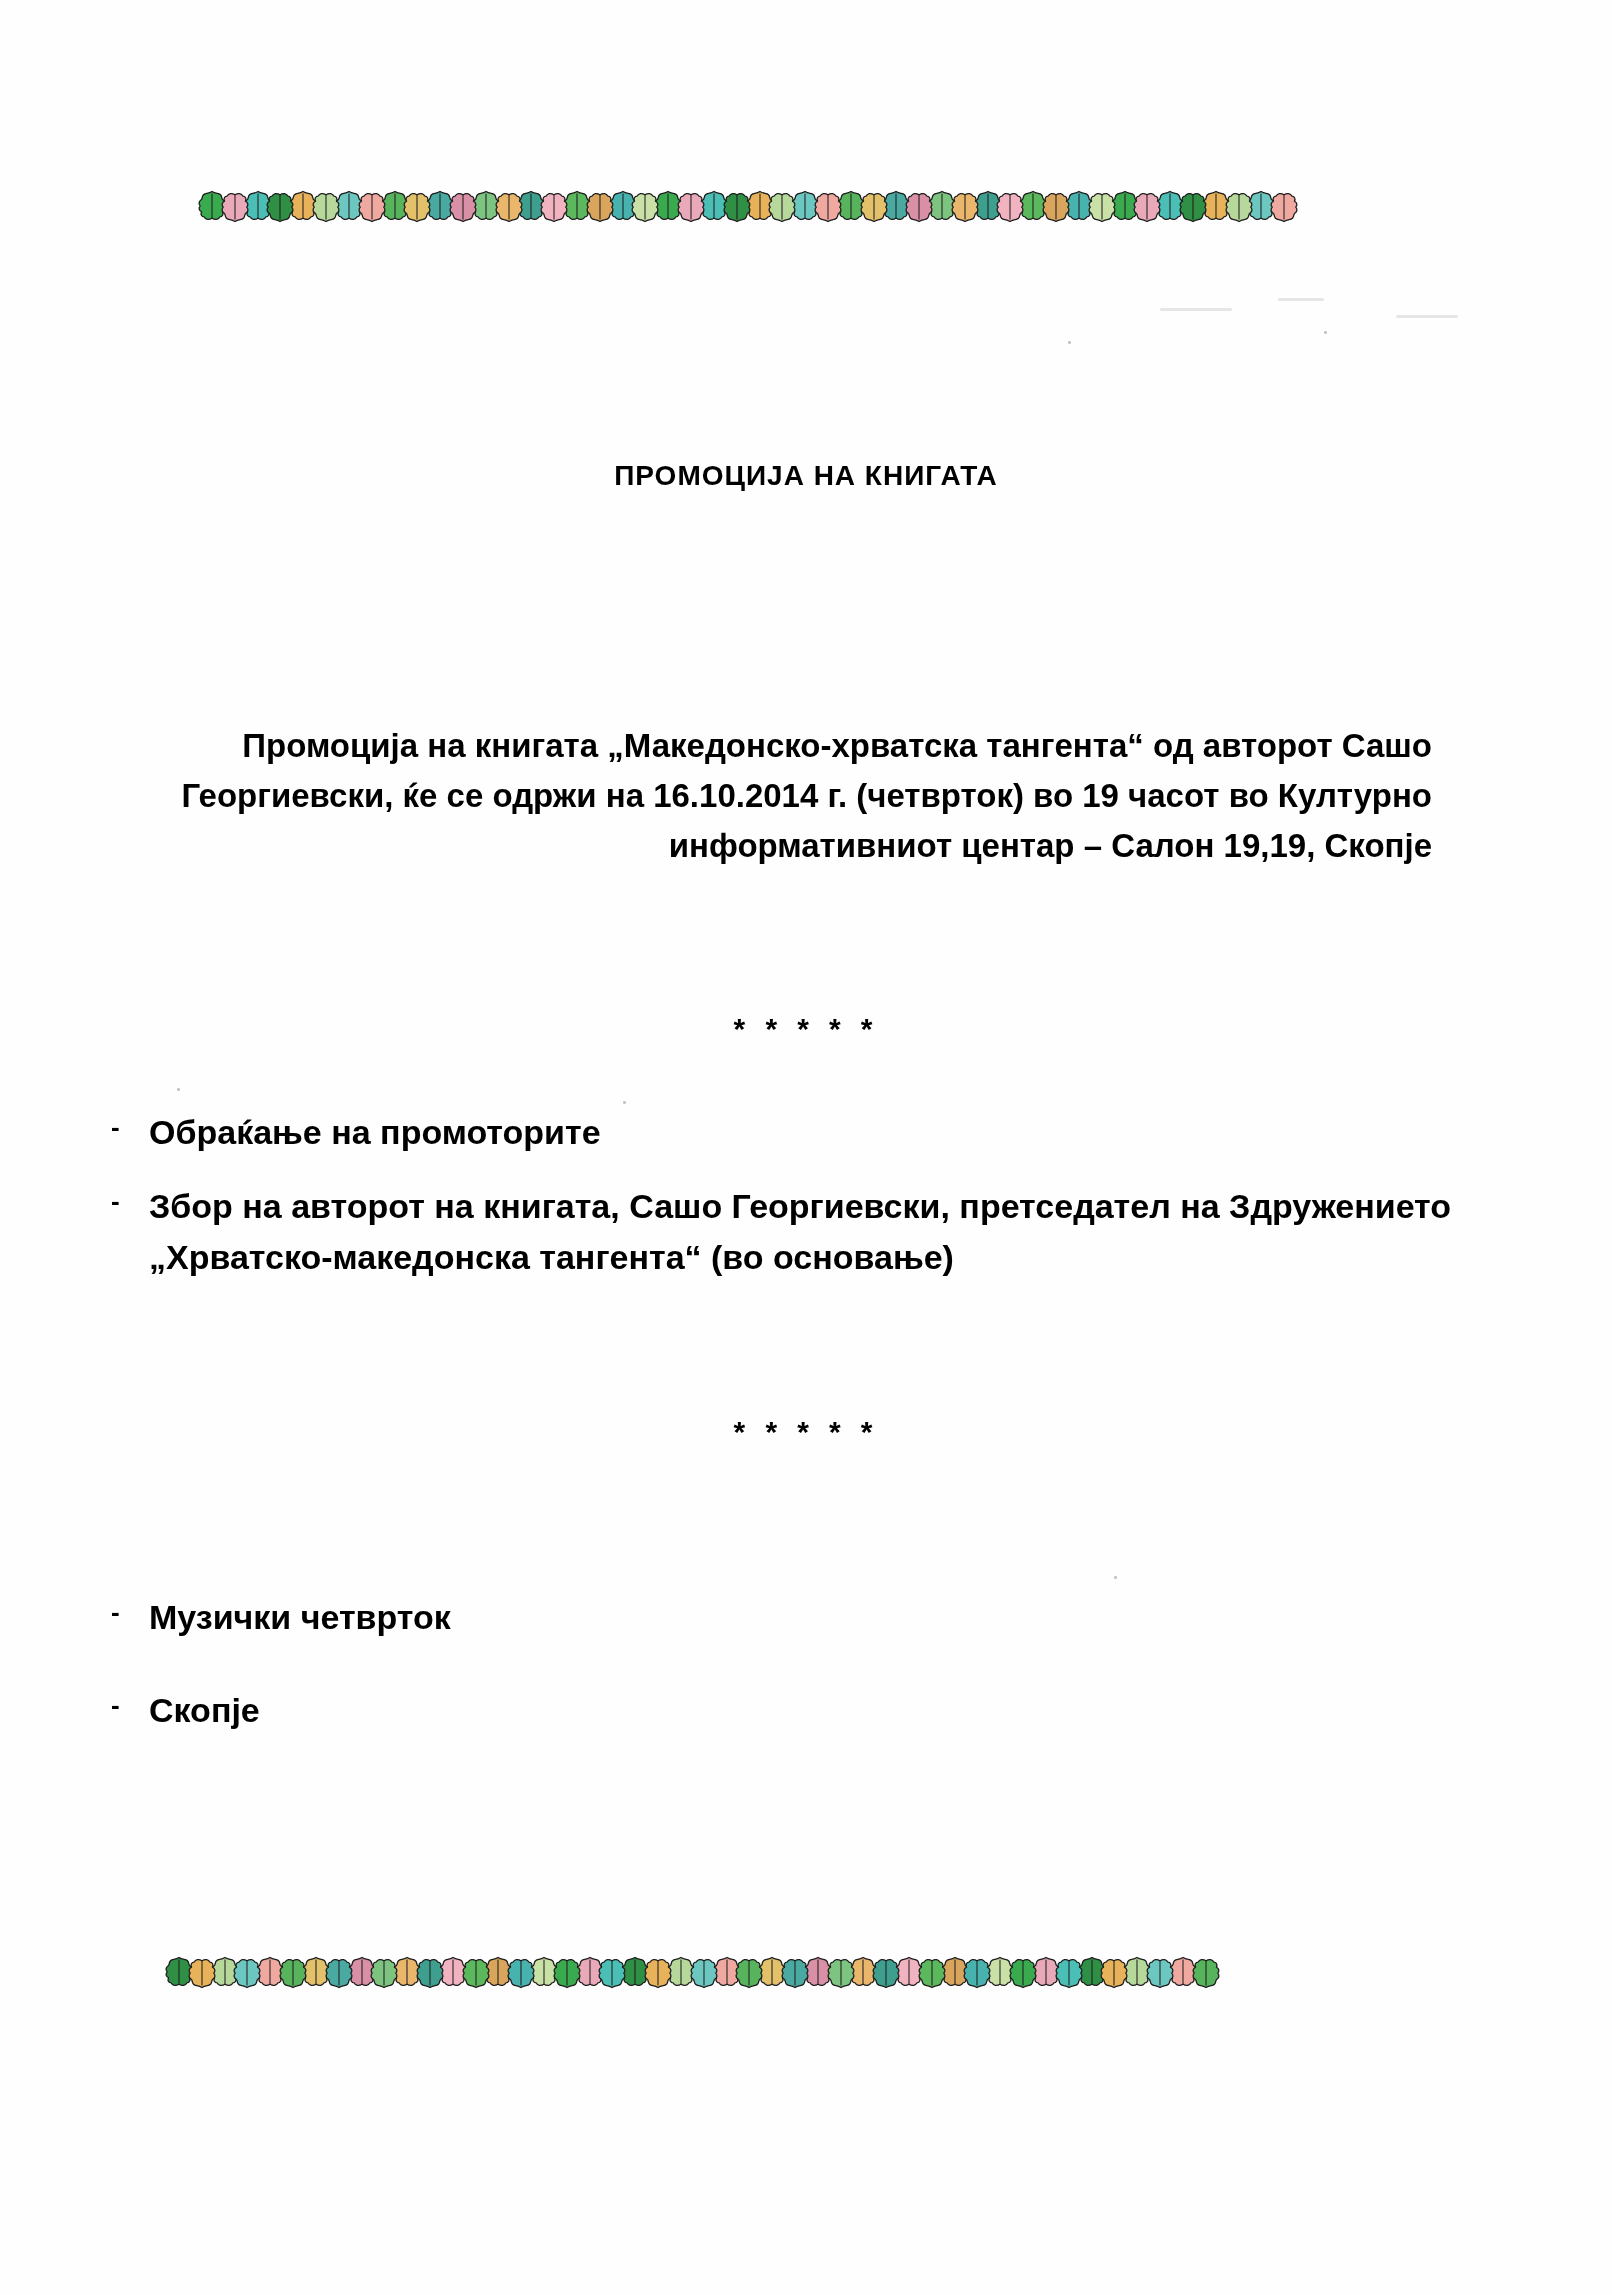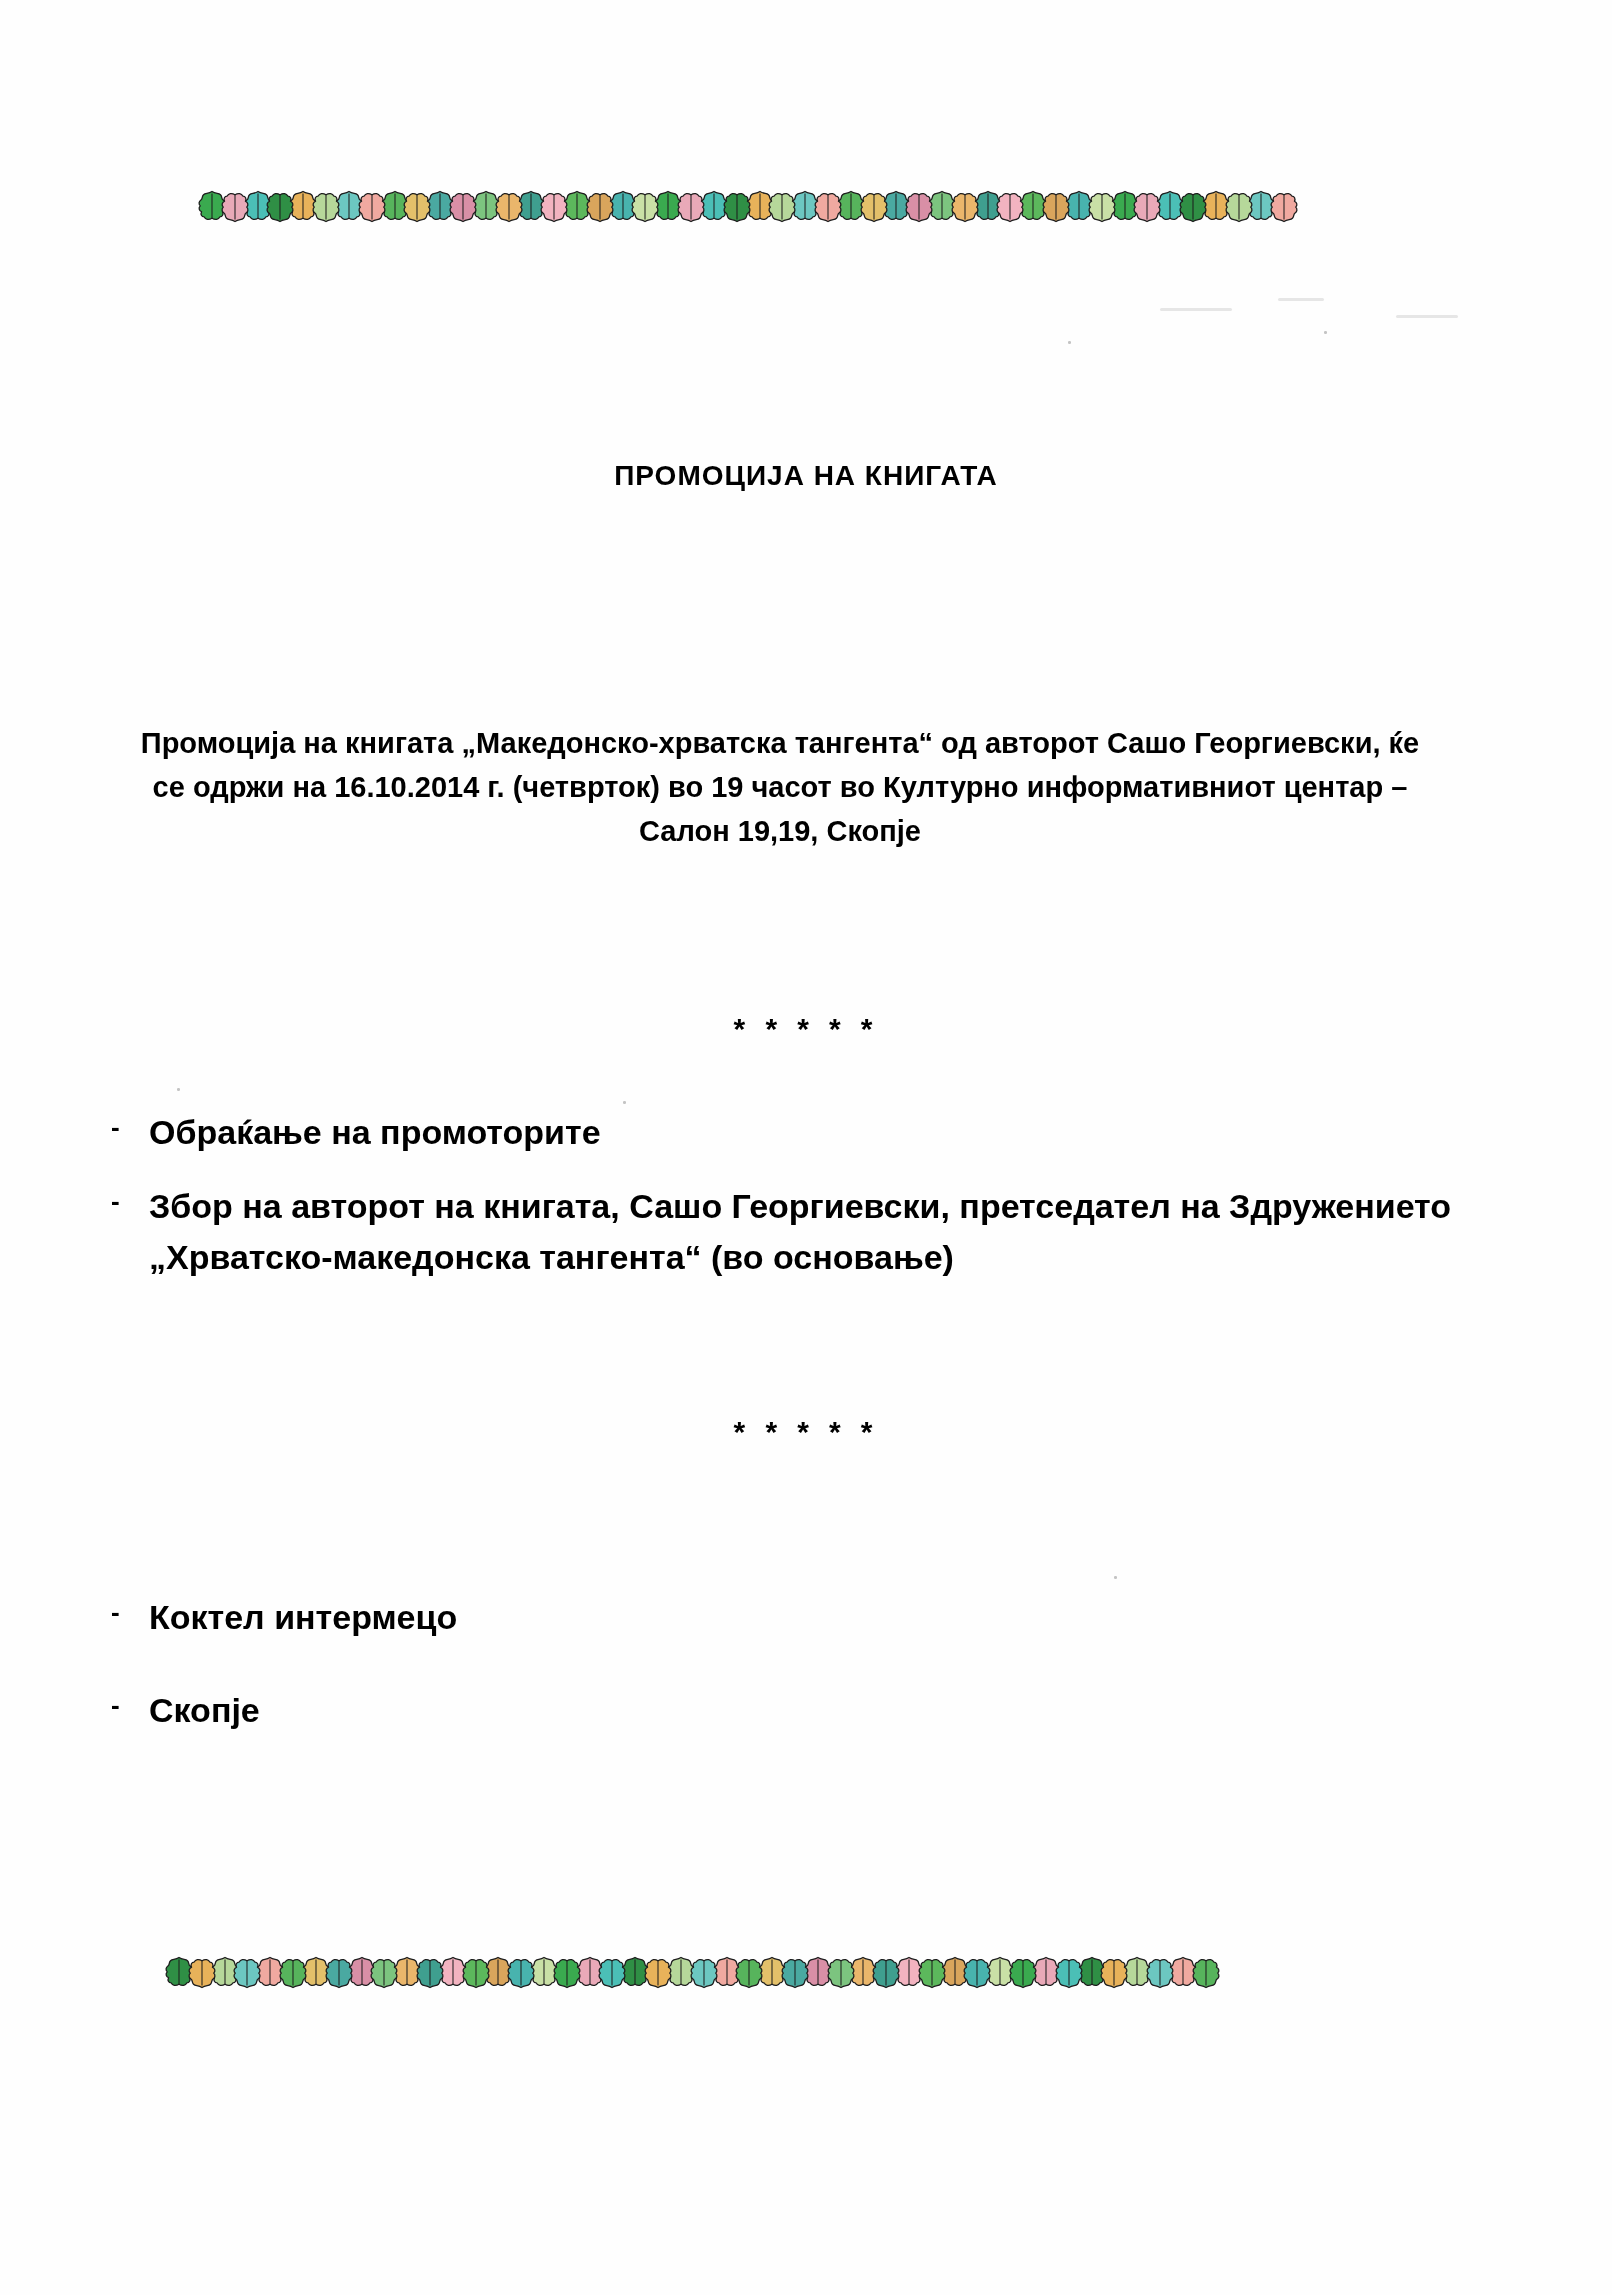--- a/index.html
+++ b/index.html
@@ -85,24 +85,24 @@
   .title-line.second {
     margin-top: 56px;
     letter-spacing: 0.8px;
   }
 
   .paragraph {
     position: absolute;
     top: 721px;
     left: 128px;
     width: 1304px;
-    font-size: 29px;
+    font-size: 33px;
     font-weight: bold;
     line-height: 1.52;
-    text-align: center;
+    text-align: right;
   }
 
   .stars {
     position: absolute;
     left: 0;
     width: 1612px;
     text-align: center;
     font-size: 30px;
     font-weight: bold;
     letter-spacing: 5.9px;
@@ -369,21 +369,21 @@
         <div class="bullet-dash">-</div>
         <div class="bullet-text">Збор на авторот на книгата, Сашо Георгиевски, претседател на Здружението „Хрватско-македонска тангента“ (во основање)</div>
       </div>
     </div>
 
     <div class="stars two">* * * * *</div>
 
     <div class="bullets group-b">
       <div class="bullet">
         <div class="bullet-dash">-</div>
-        <div class="bullet-text">Коктел интермецо</div>
+        <div class="bullet-text">Музички четврток</div>
       </div>
       <div class="bullet">
         <div class="bullet-dash">-</div>
         <div class="bullet-text">Скопје</div>
       </div>
     </div>
 
   </div>
 
   <div class="leaf-border bottom">

